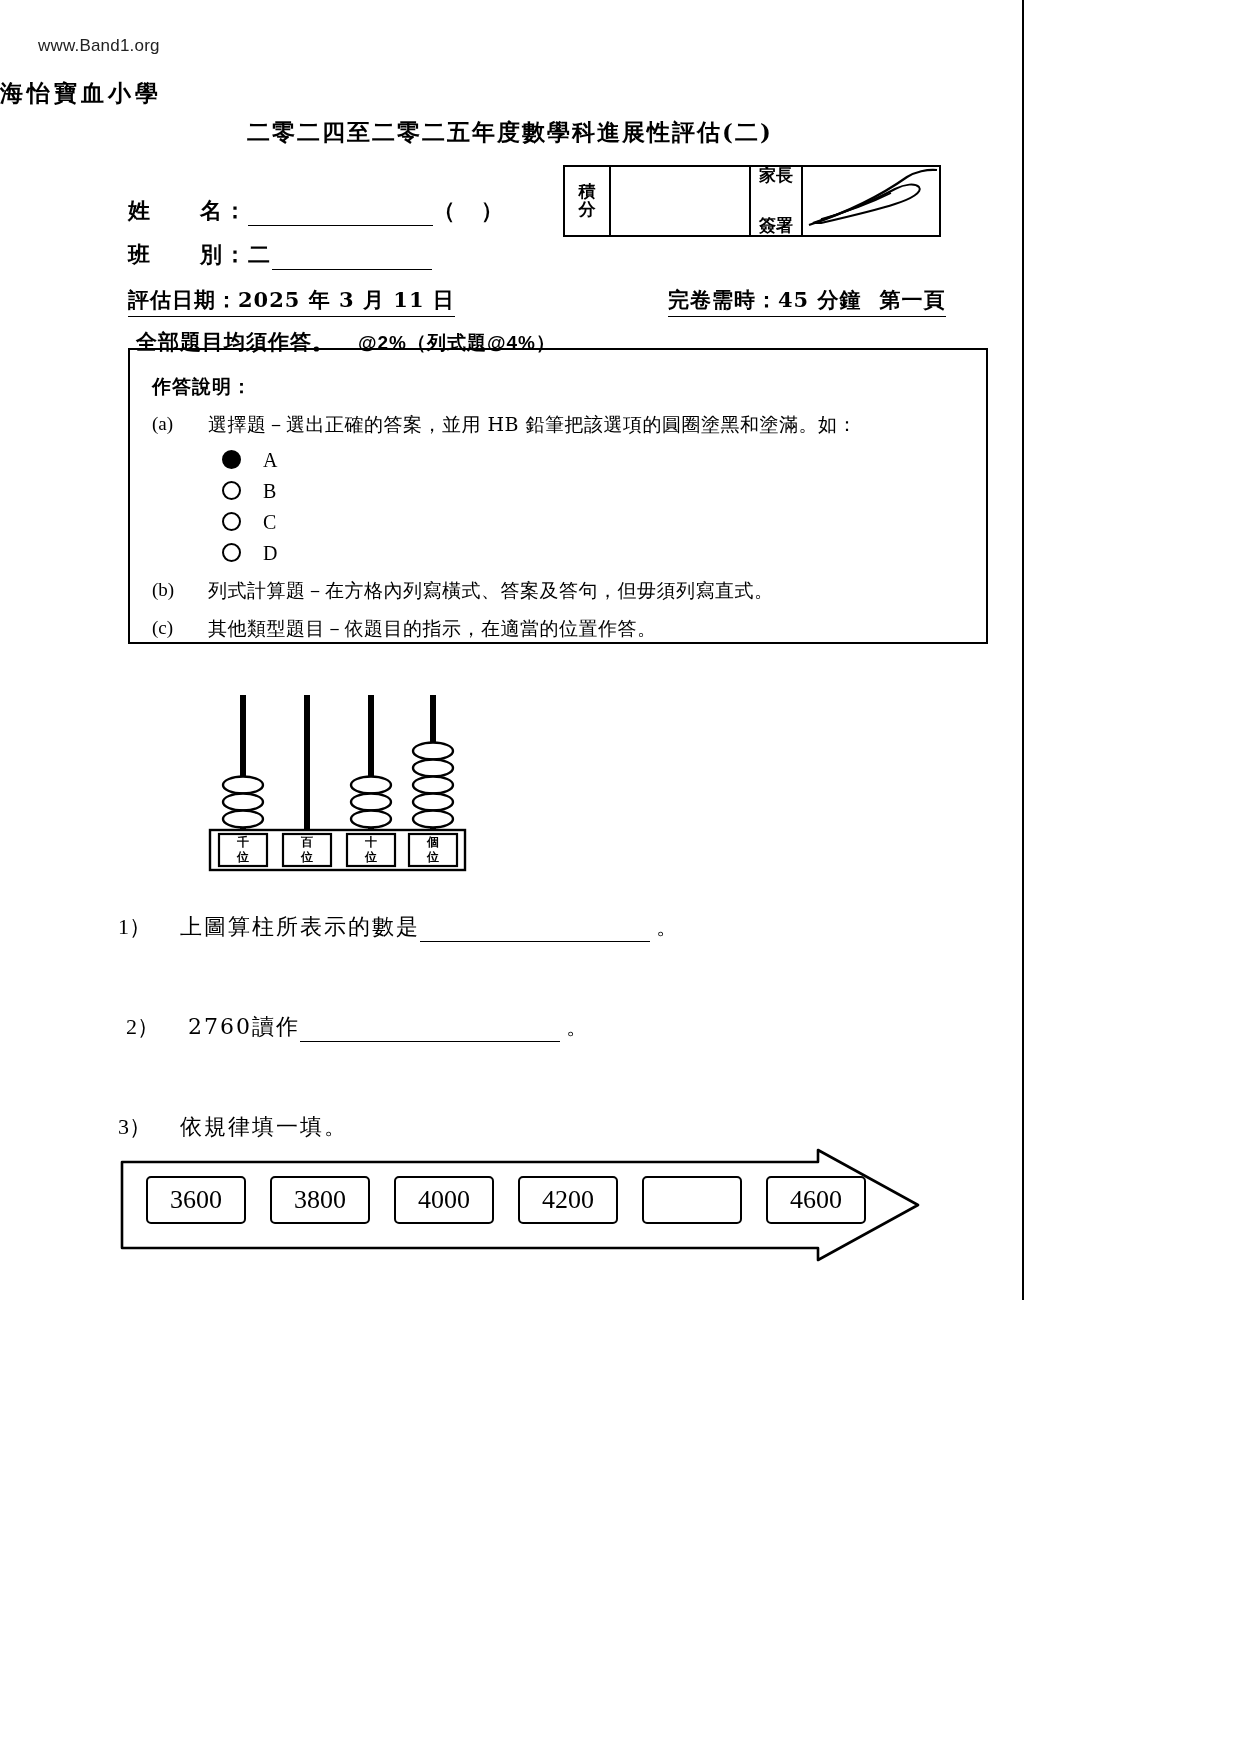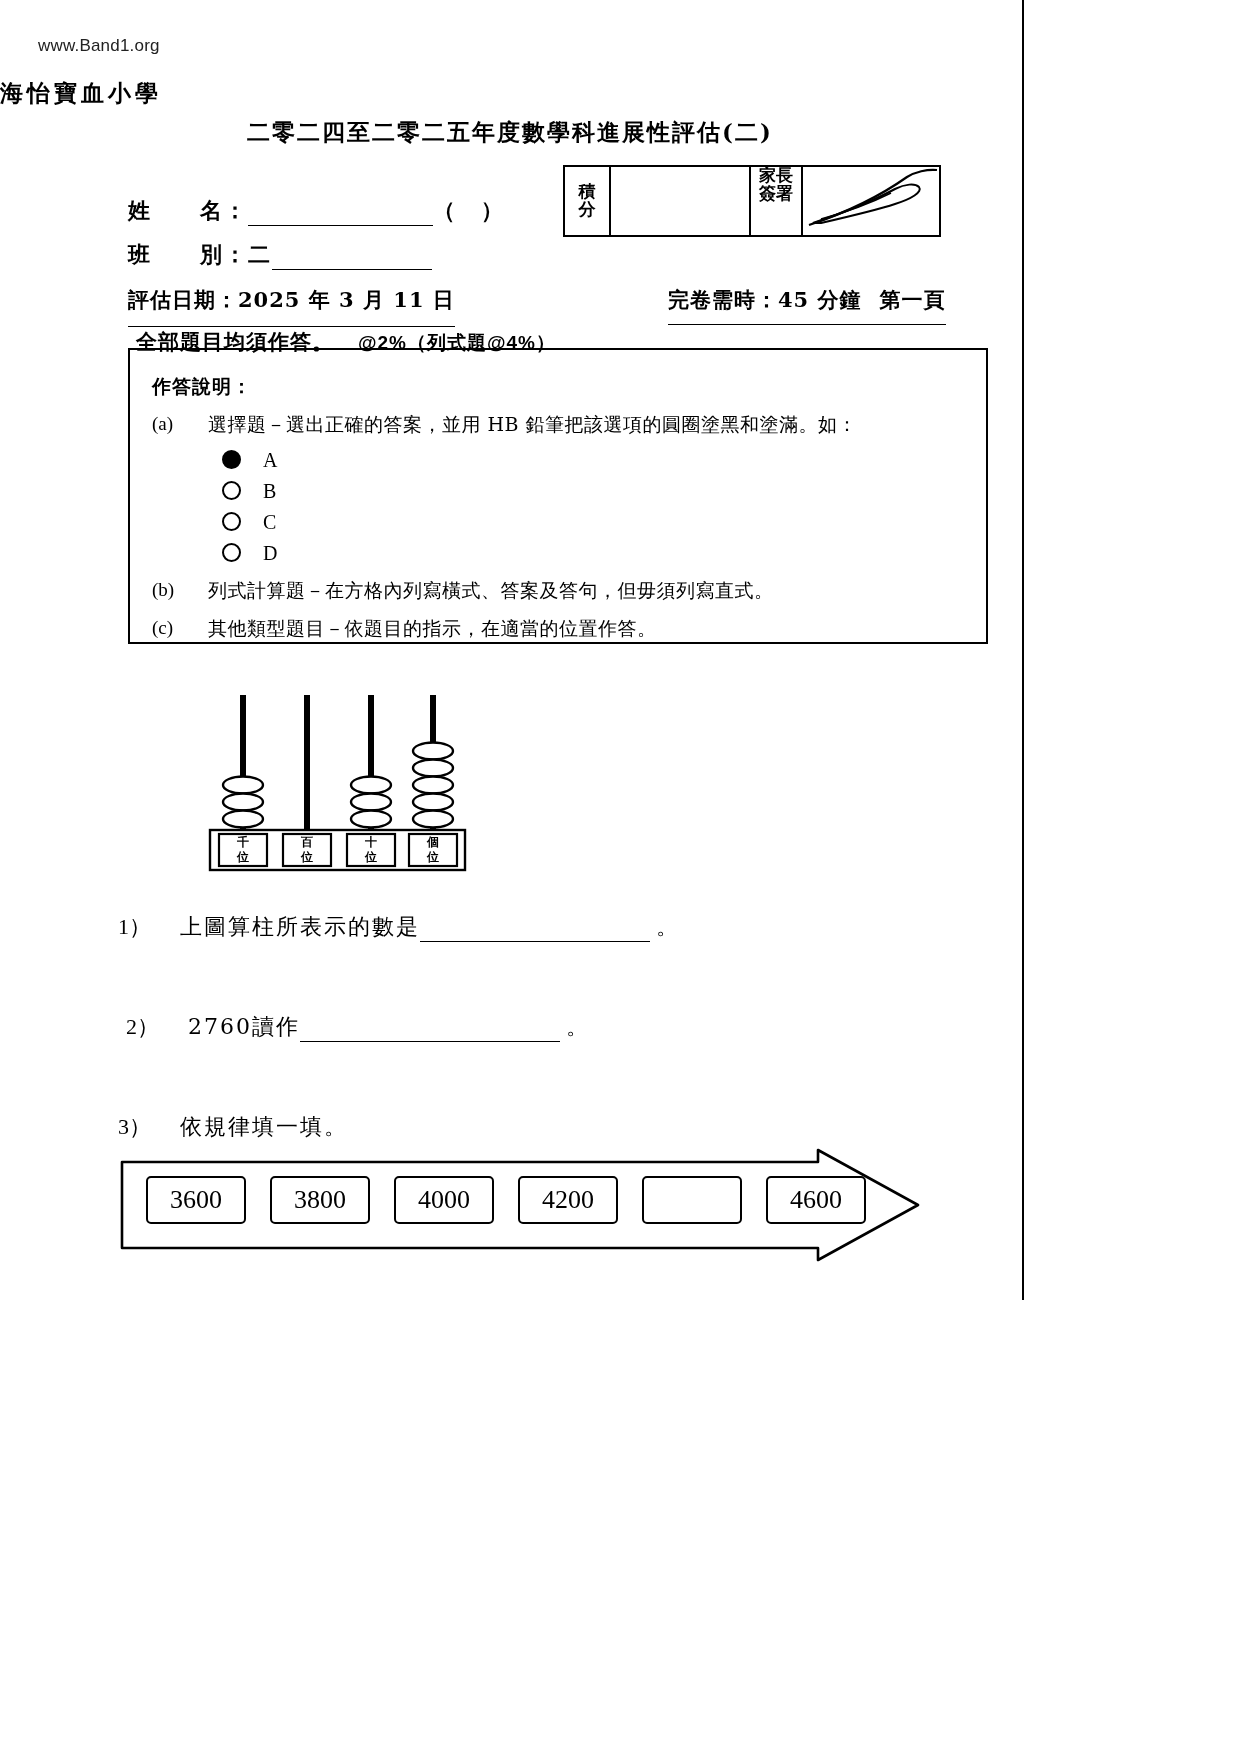--- a/index.html
+++ b/index.html
@@ -118,21 +118,21 @@
   }
   .sign-cell-label {
     position: absolute;
     left: 186px; top: 0;
     width: 52px; height: 100%;
     border-right: 2px solid #000;
     box-sizing: border-box;
     display: flex;
     flex-direction: column;
     align-items: center;
-    justify-content: flex-start;
+    justify-content: space-between;
     font-family: "DejaVu Serif", serif;
     font-weight: bold;
     font-size: 17px;
     line-height: 1.05;
   }
   .sign-cell-blank {
     position: absolute;
     left: 238px; top: 0;
     right: 0; height: 100%;
     box-sizing: border-box;
@@ -145,32 +145,32 @@
   
   .date-row {
     position: absolute;
     left: 128px;
     top: 286px;
     font-family: "DejaVu Serif", serif;
     font-size: 21px;
     font-weight: bold;
     letter-spacing: 1px;
     border-bottom: 1.6px solid #000;
-    padding-bottom: 12px;
+    padding-bottom: 2px;
   }
   .time-row {
     position: absolute;
     left: 668px;
     top: 286px;
     font-family: "DejaVu Serif", serif;
     font-size: 21px;
     font-weight: bold;
     letter-spacing: 1px;
     border-bottom: 1.6px solid #000;
-    padding-bottom: 10px;
+    padding-bottom: 2px;
   }
   .page-no {
     display: inline-block;
     margin-left: 18px;
   }
   .all-answer {
     position: absolute;
     left: 136px;
     top: 328px;
     font-family: "DejaVu Serif", serif;

